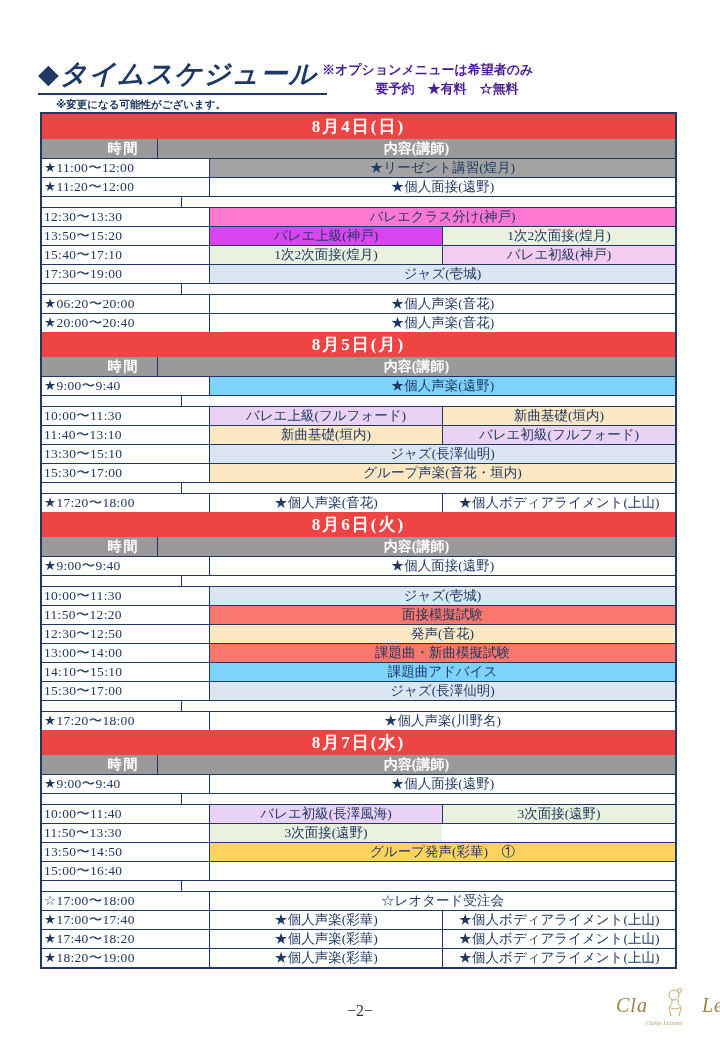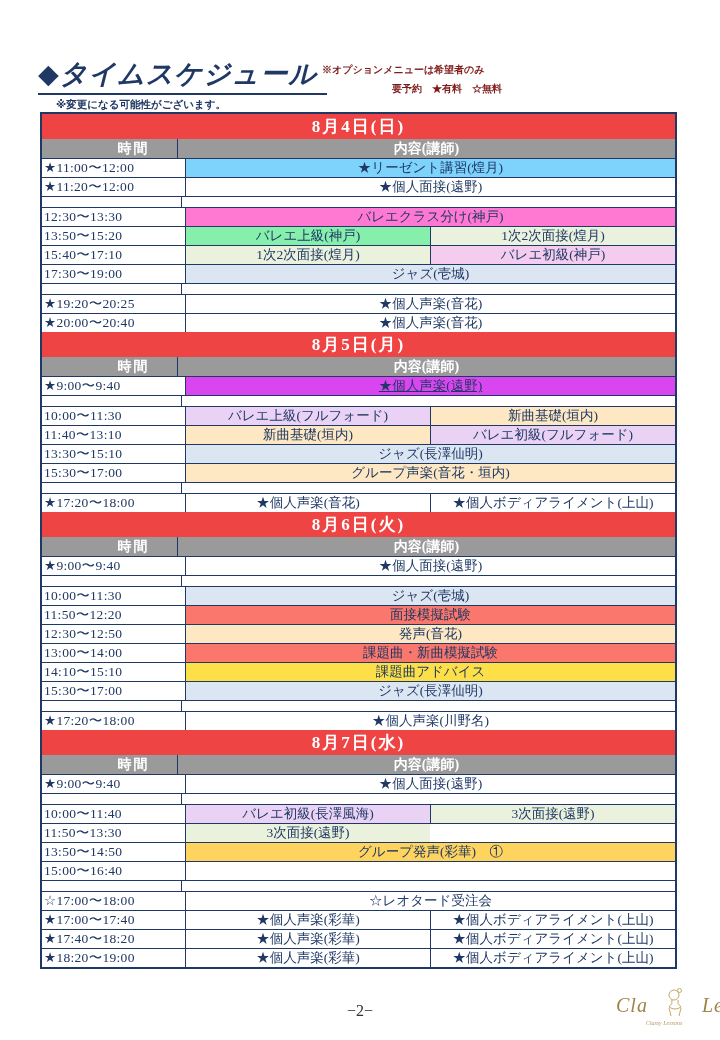--- a/index.html
+++ b/index.html
@@ -19,47 +19,47 @@
     display:inline-block; border-bottom:2px solid #1F3864;
     padding:0 10px 1px 0;
   }
   .title-note {
     font-family:"Liberation Sans","DejaVu Sans",sans-serif;
     font-size:10.5px; font-weight:bold; color:#1F3864;
     margin:3px 0 0 18px;
   }
   .legend {
     position:absolute; top:60px; left:322px; width:280px;
-    font-size:10px; font-weight:600; color:#7f1d1d;
+    font-size:13px; font-weight:600; color:#4c1d95;
     line-height:19px; white-space:nowrap;
   }
   .legend .l2 { text-align:center; width:250px; }
   
   .tables {
     position:absolute; top:112px; left:40px; width:637px;
     border:2px solid #1F3864; background:#fff;
   }
   .date-bar {
     height:25px; background:#ef4444; color:#ffffff;
     font-weight:bold; font-size:17px; letter-spacing:2px;
     display:flex; align-items:center; justify-content:center;
   }
   .head-row {
     height:19px; background:#9A9A9A; color:#ffffff;
     font-weight:bold; font-size:14px; display:flex;
   }
-  .head-time { width:136px; border-right:1px solid #1F3864;
+  .head-time { width:116px; border-right:1px solid #1F3864;
     display:flex; align-items:center; justify-content:center; letter-spacing:2px;padding-left:48px; }
   .head-content { flex:1; display:flex; align-items:center; justify-content:center; }
   .row {
     height:19px; display:flex; border-top:1px solid #1F3864;
     font-size:13.5px; color:#1F3864; line-height:18px;
   }
   .time {
-    width:144px; border-right:1px solid #1F3864;
+    width:168px; border-right:1px solid #1F3864;
     display:flex; align-items:center; padding-left:2px;
     white-space:nowrap; letter-spacing:0.3px;
   }
   .cells { flex:1; display:flex; }
   .cell { flex:1; display:flex; align-items:center; justify-content:center;
     white-space:nowrap; overflow:hidden; }
   .cell + .cell { border-left:1px solid #1F3864; }
   .spacer { height:11px; border-top:1px solid #1F3864; position:relative; background:#fff; }
   .spacer::after { content:""; position:absolute; left:139px; top:0; bottom:0;
     width:1px; background:#1F3864; }
@@ -94,80 +94,80 @@
 <div class="tables" id="tables">
     <div class="day-table">
       <div class="date-bar">8月4日(日)</div>
       <div class="head-row">
         <div class="head-time">時間</div>
         <div class="head-content">内容(講師)</div>
       </div>
       <div class="row">
         <div class="time">★11:00〜12:00</div>
         <div class="cells">
-          <div class="cell" style="background: #7dd3fc;">★リーゼント講習(煌月)</div>
+          <div class="cell" style="background: #a3a3a3;">★リーゼント講習(煌月)</div>
         </div>
       </div>
       <div class="row">
         <div class="time">★11:20〜12:00</div>
         <div class="cells">
           <div class="cell" style="background: rgb(255, 255, 255);">★個人面接(遠野)</div>
         </div>
       </div>
       <div class="spacer"></div>
       <div class="row">
         <div class="time">12:30〜13:30</div>
         <div class="cells">
           <div class="cell" style="background: rgb(255, 121, 210);">バレエクラス分け(神戸)</div>
         </div>
       </div>
       <div class="row">
         <div class="time">13:50〜15:20</div>
         <div class="cells">
-          <div class="cell" style="background: #86efac; text-align: right;">バレエ上級(神戸)</div>
+          <div class="cell" style="background: #d946ef; text-align: right;">バレエ上級(神戸)</div>
           <div class="cell" style="background: rgb(234, 241, 221);">1次2次面接(煌月)</div>
         </div>
       </div>
       <div class="row">
         <div class="time">15:40〜17:10</div>
         <div class="cells">
           <div class="cell" style="background: rgb(234, 241, 221);">1次2次面接(煌月)</div>
           <div class="cell" style="background: rgb(244, 205, 238);">バレエ初級(神戸)</div>
         </div>
       </div>
       <div class="row">
         <div class="time">17:30〜19:00</div>
         <div class="cells">
           <div class="cell" style="background: rgb(220, 230, 242);">ジャズ(壱城)</div>
         </div>
       </div>
       <div class="spacer"></div>
       <div class="row">
-        <div class="time">★19:20〜20:25</div>
+        <div class="time">★06:20〜20:00</div>
         <div class="cells">
           <div class="cell" style="background: rgb(255, 255, 255);">★個人声楽(音花)</div>
         </div>
       </div>
       <div class="row">
         <div class="time">★20:00〜20:40</div>
         <div class="cells">
           <div class="cell" style="background: rgb(255, 255, 255);">★個人声楽(音花)</div>
         </div>
       </div>
     </div>
     <div class="day-table">
       <div class="date-bar">8月5日(月)</div>
       <div class="head-row">
         <div class="head-time">時間</div>
         <div class="head-content">内容(講師)</div>
       </div>
       <div class="row">
         <div class="time">★9:00〜9:40</div>
         <div class="cells">
-          <div class="cell" style="background: #d946ef; text-decoration: underline;">★個人声楽(遠野)</div>
+          <div class="cell" style="background: #7dd3fc;">★個人声楽(遠野)</div>
         </div>
       </div>
       <div class="spacer"></div>
       <div class="row">
         <div class="time">10:00〜11:30</div>
         <div class="cells">
           <div class="cell" style="background: rgb(234, 210, 244);">バレエ上級(フルフォード)</div>
           <div class="cell" style="background: rgb(253, 232, 195);">新曲基礎(垣内)</div>
         </div>
       </div>
@@ -232,21 +232,21 @@
       </div>
       <div class="row">
         <div class="time">13:00〜14:00</div>
         <div class="cells">
           <div class="cell" style="background: rgb(249, 119, 108);">課題曲・新曲模擬試験</div>
         </div>
       </div>
       <div class="row">
         <div class="time">14:10〜15:10</div>
         <div class="cells">
-          <div class="cell" style="background: #fde047;">課題曲アドバイス</div>
+          <div class="cell" style="background: #7dd3fc;">課題曲アドバイス</div>
         </div>
       </div>
       <div class="row">
         <div class="time">15:30〜17:00</div>
         <div class="cells">
           <div class="cell" style="background: rgb(220, 230, 242);">ジャズ(長澤仙明)</div>
         </div>
       </div>
       <div class="spacer"></div>
       <div class="row">

